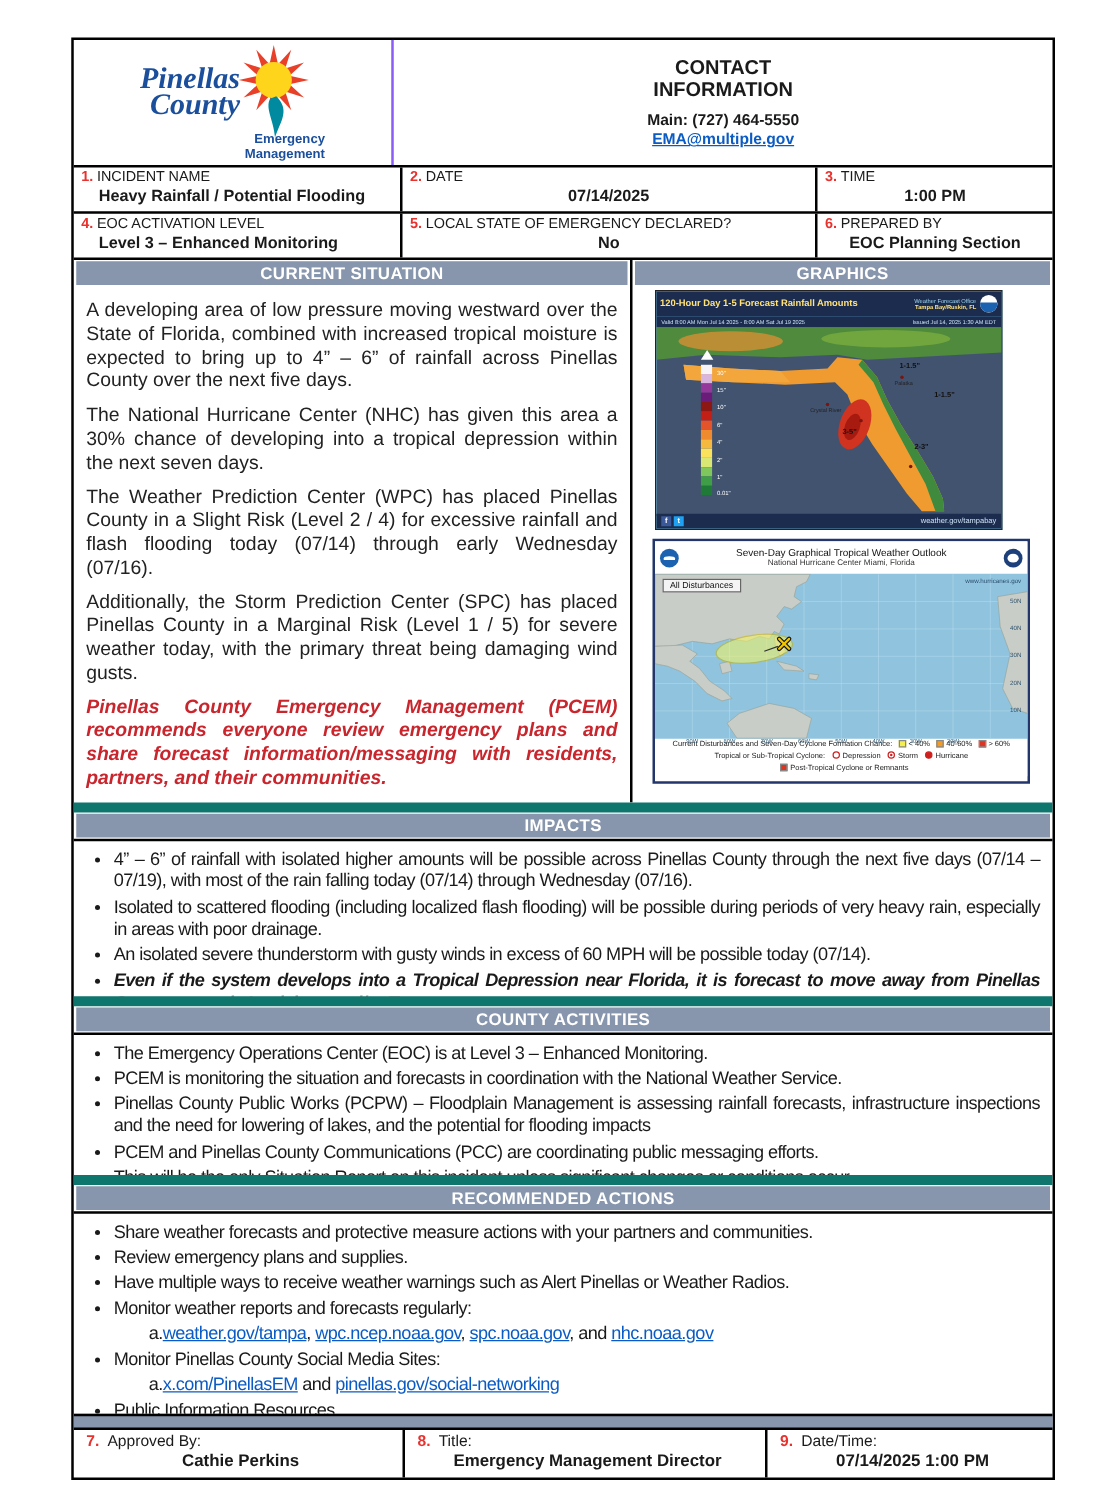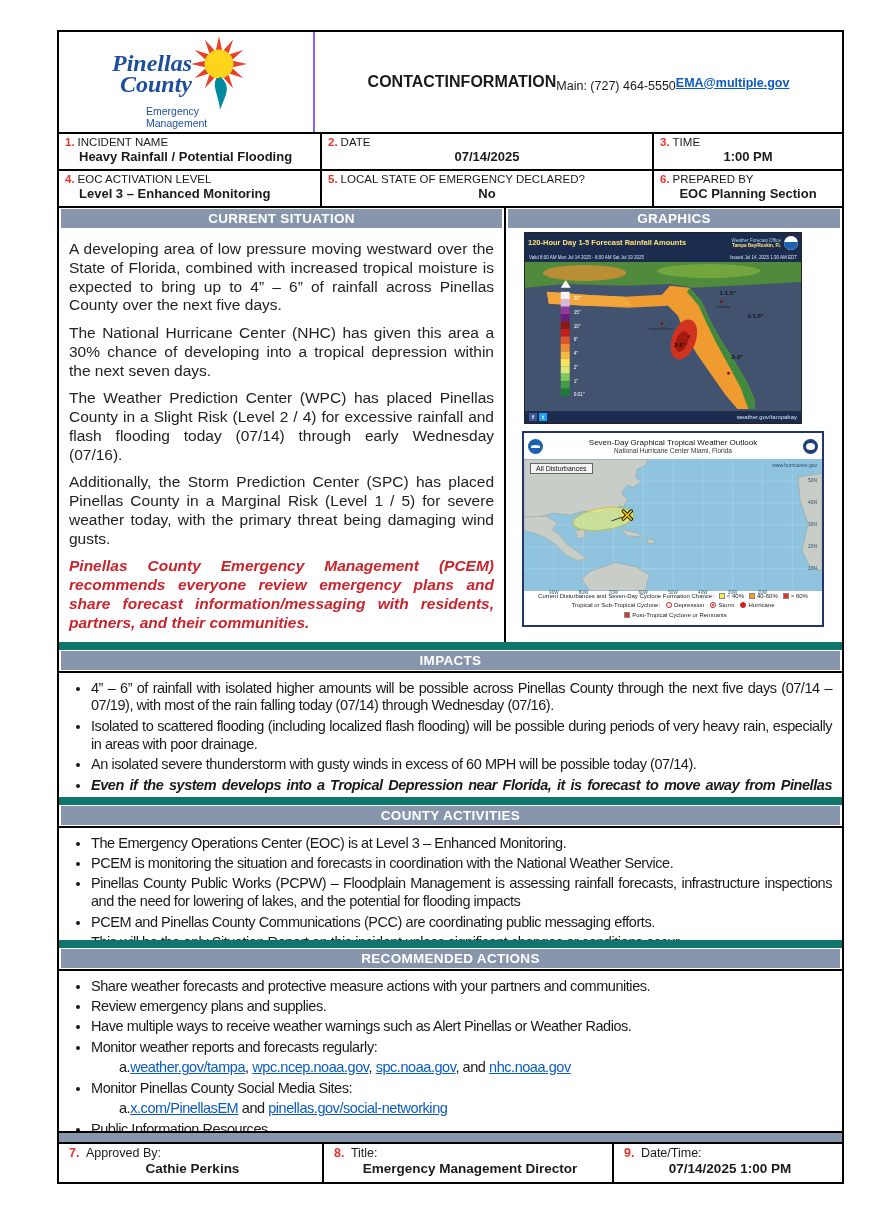--- a/index.html
+++ b/index.html
@@ -9,28 +9,28 @@
   .doc  { position:absolute; left:57px; top:30px; width:787px; border:2px solid #000; background:#fff; }
 
   
   .hdr-row { display:flex; height:100px; }
   .hdr-cell { height:100%; }
   .logo-cell { width:256px; border-right:2px solid #8b5cf6; display:flex; align-items:center; justify-content:center; }
   .logo-wrap { display:flex; flex-direction:column; }
   .logo-top { display:flex; align-items:center; }
   .logo-words { text-align:right; font-family:"Liberation Serif", serif; font-style:italic; font-weight:bold;
                 color:var(--logo-blue,#1b4f9c); font-size:24px; line-height:.88; margin-right:-14px; position:relative; z-index:2;}
-  .logo-sub { font-size:10.5px; font-weight:normal; color:var(--logo-blue,#1b4f9c); line-height:1.1; margin:-8px 0 0 34px; position:relative; z-index:2;}
+  .logo-sub { font-size:10.5px; font-weight:bold; color:var(--logo-blue,#1b4f9c); line-height:1.1; margin:-8px 0 0 34px; position:relative; z-index:2;text-align:right;}
   .title-cell { width:320px; border-right:2px solid #000; display:flex; flex-direction:column; align-items:center; justify-content:center; text-align:center; }
   .t1 { font-size:27px; font-weight:bold; letter-spacing:.2px; }
   .t2 { font-size:17px; font-weight:bold; margin-top:1px; }
   .t3 { font-size:21px; font-weight:bold; color:var(--title-red,#ee1c25); margin-top:3px; letter-spacing:.3px; }
-  .contact-cell { flex:1; display:flex; flex-direction:row; align-items:center; justify-content:center; text-align:left; }
+  .contact-cell { flex:1; display:flex; flex-direction:column; align-items:center; justify-content:center; text-align:left; }
   .c-head { font-size:16px; font-weight:bold; line-height:1.12; }
-  .c-phone { font-size:12.5px; font-weight:normal; margin-top:8px; }
+  .c-phone { font-size:12.5px; font-weight:bold; margin-top:8px; }
   .c-mail { font-size:12.5px; font-weight:bold; color:var(--link-blue,#0b5bc4); text-decoration:underline; margin-top:1px; }
 
   
   .info-row { display:grid; grid-template-columns:263px 332px 1fr; border-top:2px solid #000; height:37px; }
   .info-cell { border-right:2px solid #000; padding:2px 6px 0 6px; overflow:hidden; }
   .info-cell:last-child { border-right:none; }
   .f-lbl { font-size:11.5px; }
   .f-num { color:var(--number-red,#e8322e); font-weight:bold; margin-right:3px; }
   .f-val { font-size:13px; font-weight:bold; text-align:center; margin-top:1px; }
   .f-val.left { text-align:left; padding-left:14px; }

